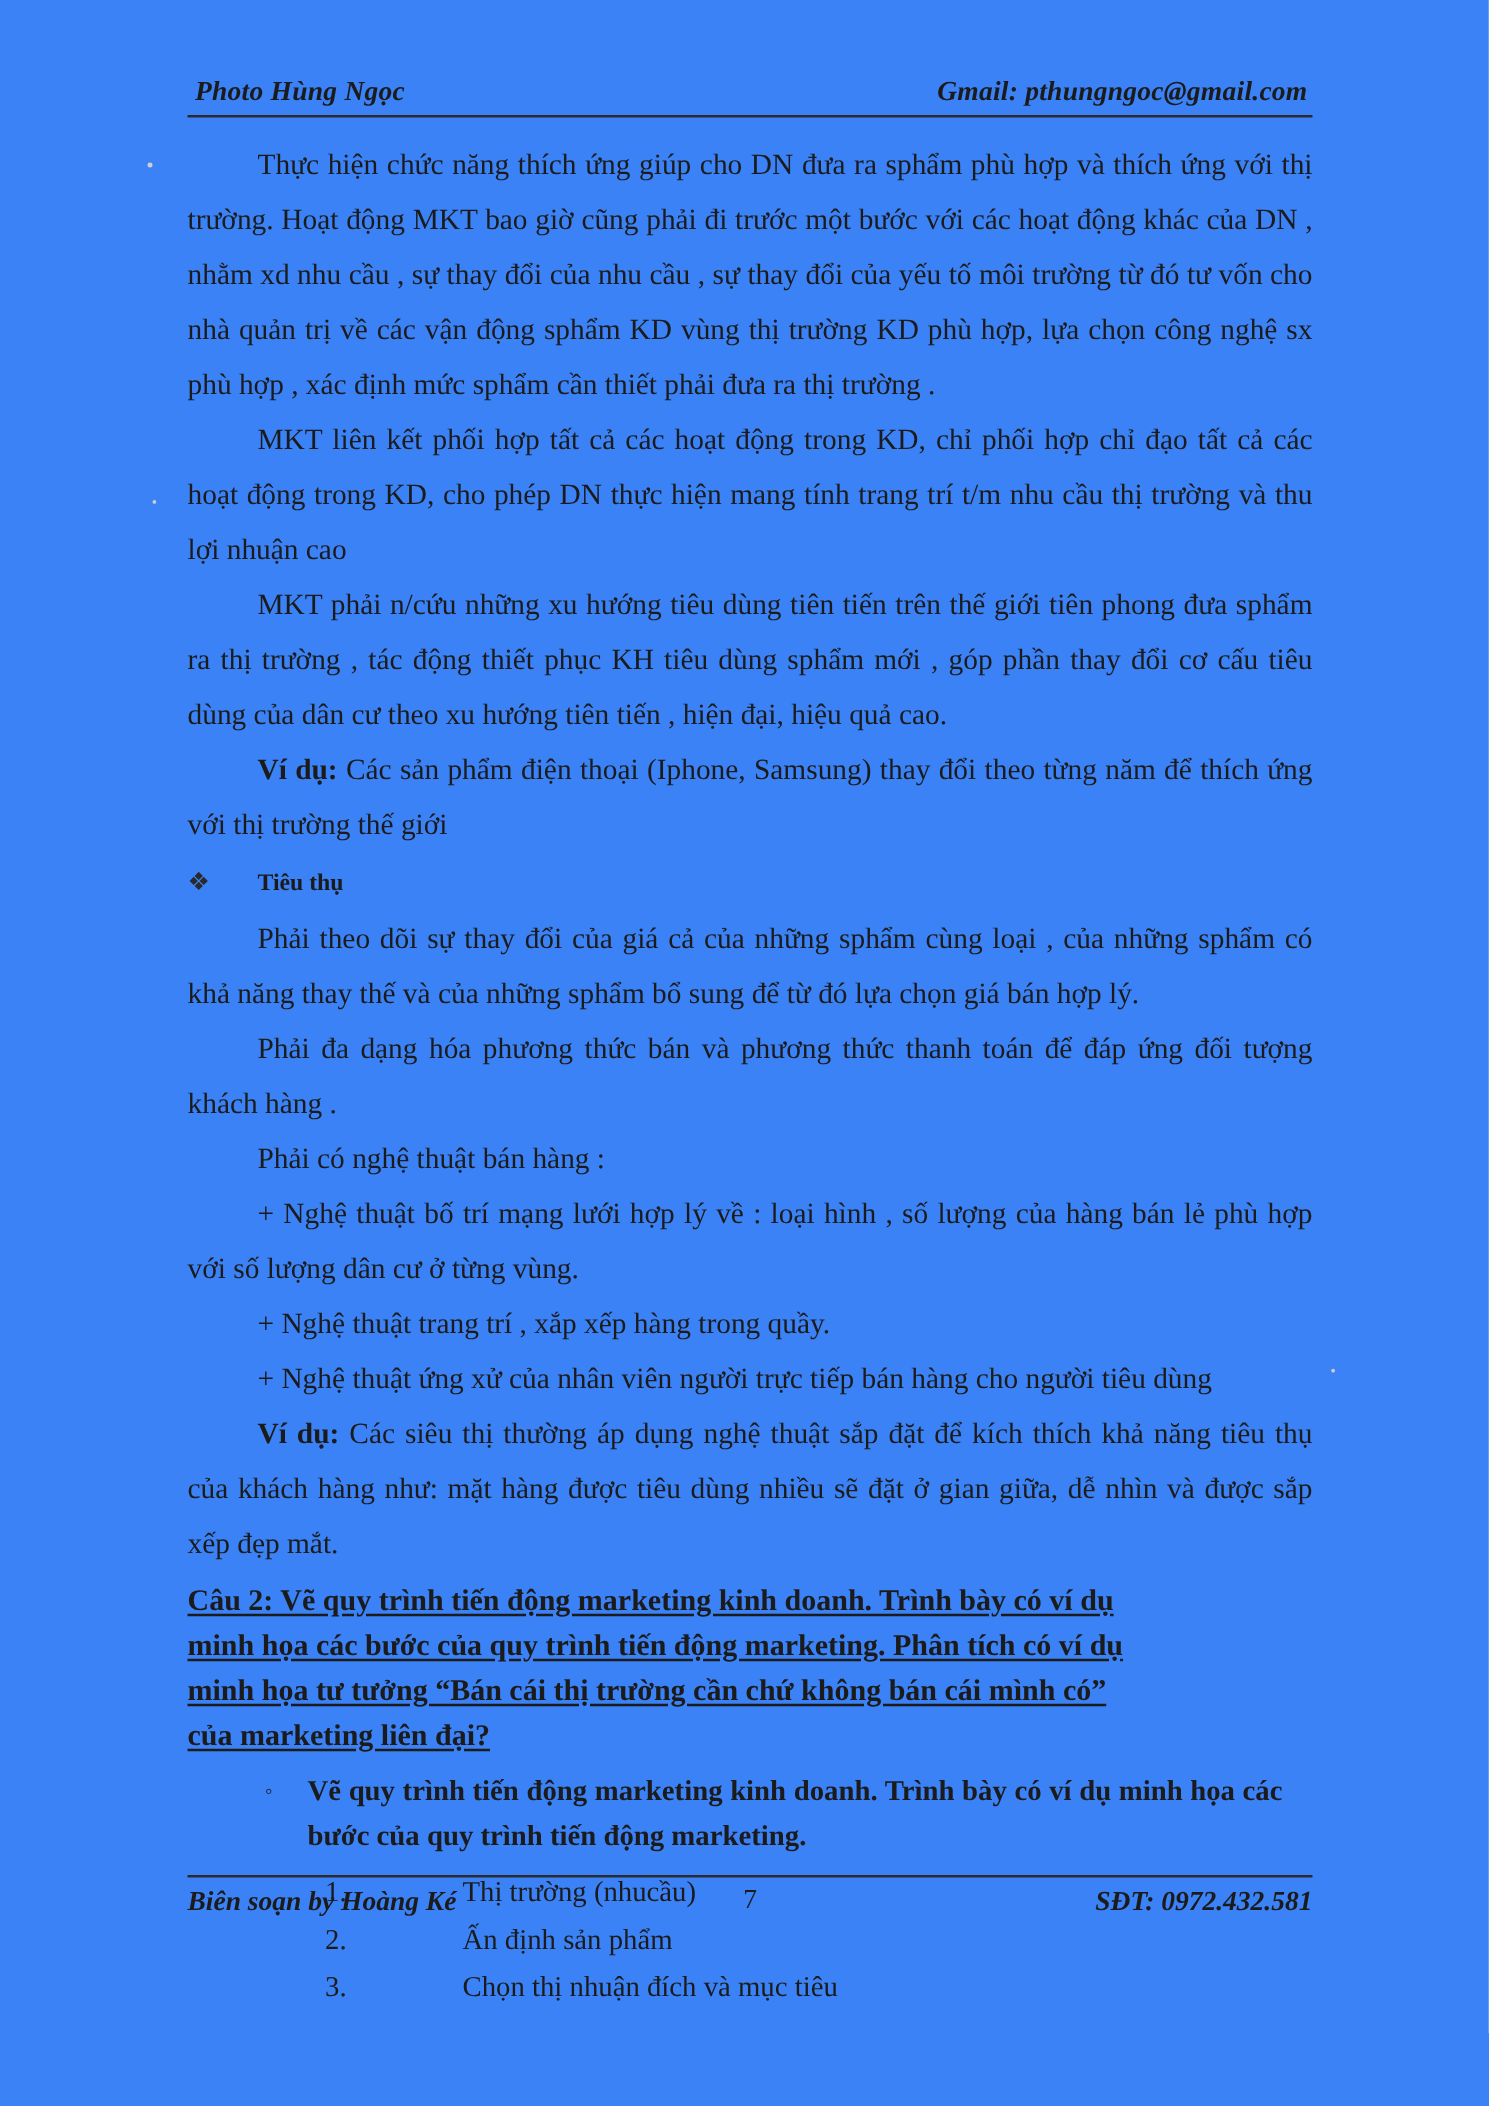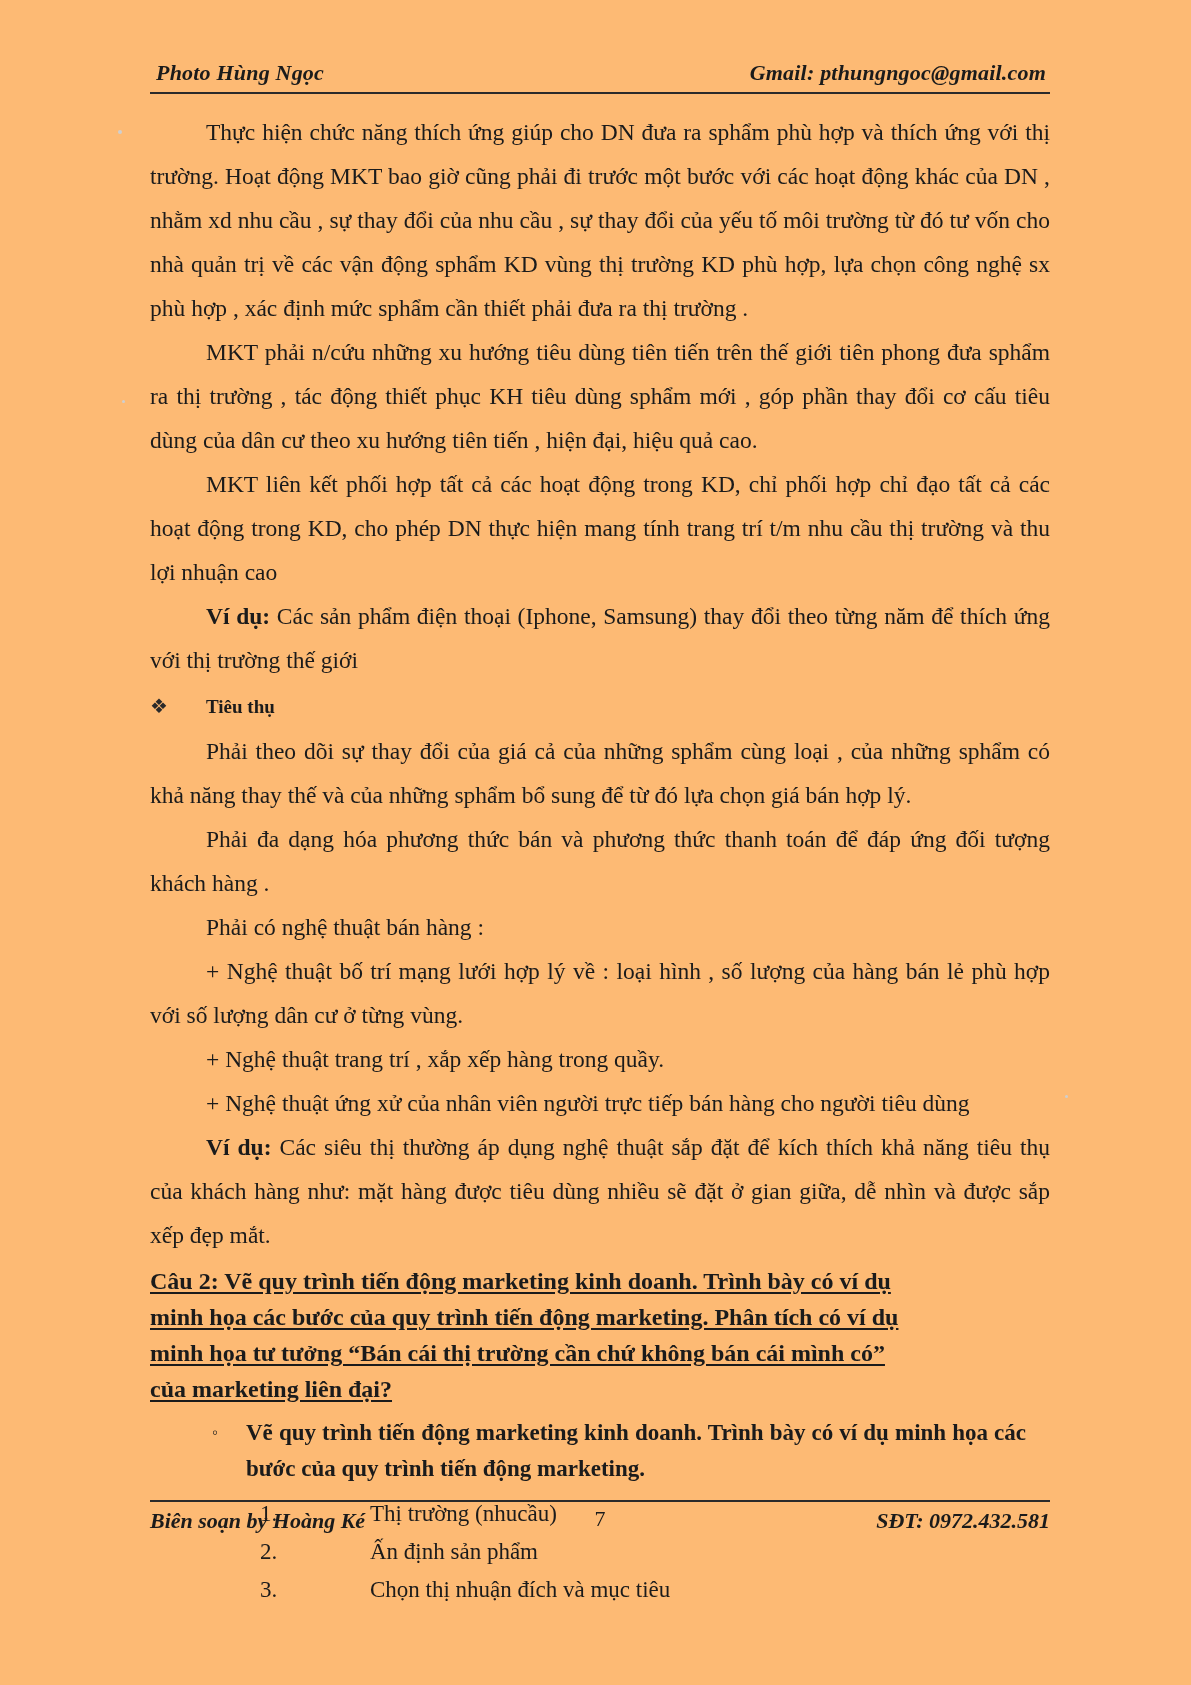--- a/index.html
+++ b/index.html
@@ -13,21 +13,21 @@
     font-family: "Liberation Serif", serif;
     color: #1b1b1b;
     position: relative;
     overflow: hidden;
   }
   .page {
     position: absolute;
     left: 0; top: 0;
     width: 1191px;
     height: 1685px;
-    background: #fdba74;
+    background: #3b82f6;
   }
   .content {
     position: absolute;
     left: 150px;
     top: 60px;
     width: 900px;
   }
   
   .header {
     display: flex;
@@ -159,22 +159,22 @@
   <div class="content">
 
     <div class="header">
       <div class="left">Photo Hùng Ngọc</div>
       <div class="right">Gmail: pthungngoc@gmail.com</div>
     </div>
 
     <div class="body-text">
 
       <p class="para">Thực hiện chức năng thích ứng giúp cho DN đưa ra sphẩm phù hợp và thích ứng với thị trường. Hoạt động MKT bao giờ cũng phải đi trước một bước với các hoạt động khác của DN , nhằm xd nhu cầu , sự thay đổi của nhu cầu , sự thay đổi của yếu tố môi trường từ đó tư vốn cho nhà quản trị về các vận động sphẩm KD vùng thị trường KD phù hợp, lựa chọn công nghệ sx phù hợp , xác định mức sphẩm cần thiết phải đưa ra thị trường .</p>
+      <p class="para">MKT liên kết phối hợp tất cả các hoạt động trong KD, chỉ phối hợp chỉ đạo tất cả các hoạt động trong KD, cho phép DN thực hiện mang tính trang trí t/m nhu cầu thị trường và thu lợi nhuận cao</p>
       <p class="para">MKT phải n/cứu những xu hướng tiêu dùng tiên tiến trên thế giới tiên phong đưa sphẩm ra thị trường , tác động thiết phục KH tiêu dùng sphẩm mới , góp phần thay đổi cơ cấu tiêu dùng của dân cư theo xu hướng tiên tiến , hiện đại, hiệu quả cao.</p>
-      <p class="para">MKT liên kết phối hợp tất cả các hoạt động trong KD, chỉ phối hợp chỉ đạo tất cả các hoạt động trong KD, cho phép DN thực hiện mang tính trang trí t/m nhu cầu thị trường và thu lợi nhuận cao</p>
 
       <p class="para"><span class="bold">Ví dụ:</span><span> Các sản phẩm điện thoại (Iphone, Samsung) thay đổi theo từng năm để thích ứng với thị trường thế giới</span></p>
 
       <div class="bullet-row">
         <div class="marker">❖</div>
         <div class="blabel">Tiêu thụ</div>
       </div>
 
       <p class="para">Phải theo dõi sự thay đổi của giá cả của những sphẩm cùng loại , của những sphẩm có khả năng thay thế và của những sphẩm bổ sung để từ đó lựa chọn giá bán hợp lý.</p>
       <p class="para">Phải đa dạng hóa phương thức bán và phương thức thanh toán để đáp ứng đối tượng khách hàng .</p>

